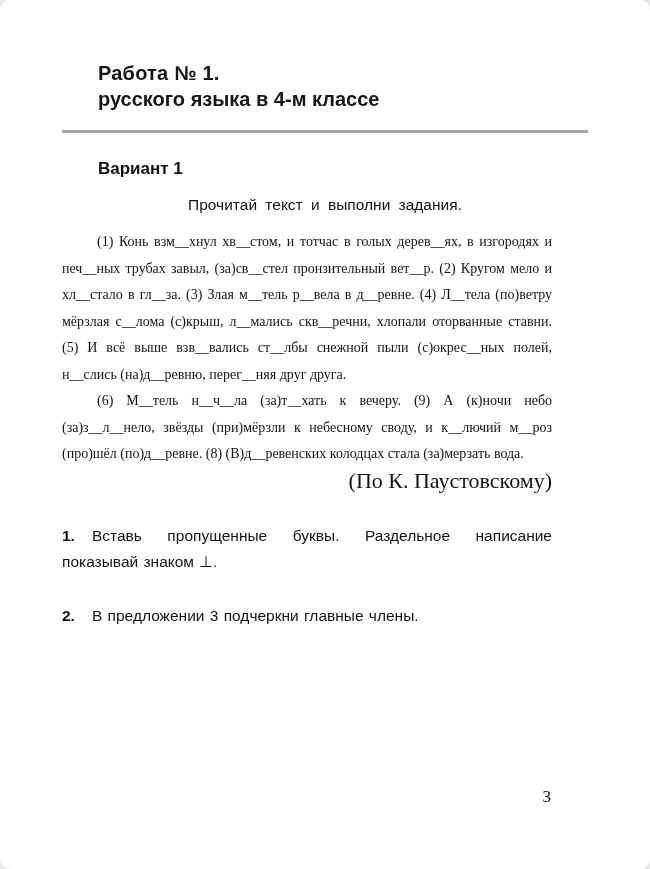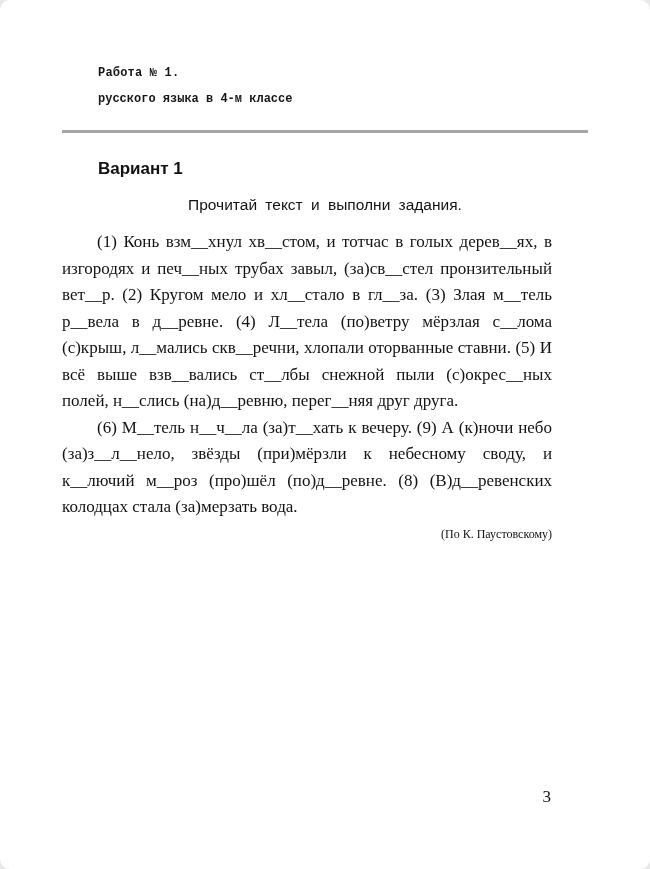--- a/index.html
+++ b/index.html
@@ -9,23 +9,23 @@
     width: 650px;
     height: 869px;
     background: #ffffff;
     color: #131313;
     overflow: hidden;
     margin: 0 auto;
     border-radius: 10px;
   }
   .header {
     margin: 60px 62px 18px 98px;
-    font-family: Liberation Mono, monospace;
+    font-family: Liberation Sans, sans-serif;
     font-weight: bold;
-    font-size: 12px;
+    font-size: 20px;
     line-height: 26px;
     color: #161616;
   }
   .header .work-number { letter-spacing: 0.2px; }
   .rule {
     border: none;
     width: 526px;
     height: 3px;
     background: #a6a6a6;
     margin: 12px 0 0 62px;
@@ -40,31 +40,31 @@
   }
   .intro {
     margin: 17px 0 0 36px;
     font-family: "Liberation Sans", sans-serif;
     font-size: 15.5px;
     word-spacing: 4px;
     text-align: center;
   }
   .body-text {
     font-family: "Liberation Serif", serif;
-    font-size: 17px;
+    font-size: 14px;
     line-height: 26.5px;
     text-align: justify;
     text-align-last: left;
     text-indent: 35px;
   }
   .para1 { margin-top: 15px; }
   .para2 { margin-top: 0; }
   .attribution {
     font-family: "Liberation Serif", serif;
-    font-size: 12px;
+    font-size: 22px;
     line-height: 26.5px;
     text-align: right;
   }
   .task {
     margin-top: 29px;
     font-family: "Liberation Sans", sans-serif;
     font-size: 15.5px;
     line-height: 25.5px;
     text-align: justify;
     text-align-last: left;
@@ -99,19 +99,25 @@
     <div class="variant">Вариант 1</div>
 
     <p class="intro">Прочитай текст и выполни задания.</p>
 
     <p class="body-text para1">(1) Конь взм__хнул хв__стом, и тотчас в голых дерев__ях, в изгородях и печ__ных трубах завыл, (за)св__стел пронзительный вет__р. (2) Кругом мело и хл__стало в гл__за. (3) Злая м__тель р__вела в д__ревне. (4) Л__тела (по)ветру мёрзлая с__лома (с)крыш, л__мались скв__речни, хлопали оторванные ставни. (5) И всё выше взв__вались ст__лбы снежной пыли (с)окрес__ных полей, н__слись (на)д__ревню, перег__няя друг друга.</p>
 
     <p class="body-text para2">(6) М__тель н__ч__ла (за)т__хать к вечеру. (9) А (к)ночи небо (за)з__л__нело, звёзды (при)мёрзли к небесному своду, и к__лючий м__роз (про)шёл (по)д__ревне. (8) (В)д__ревенских колодцах стала (за)мерзать вода.</p>
 
     <p class="attribution">(По К. Паустовскому)</p>
 
+    <p class="task">
+      <span class="task-num">1.</span><span>Вставь пропущенные буквы. Раздельное написание показывай знаком ⊥.</span>
+    </p>
 
+    <p class="task">
+      <span class="task-num">2.</span><span>В предложении 3 подчеркни главные члены.</span>
+    </p>
 
   </div>
 
   <div class="page-number">3</div>
 
 </div>
 
 </body></html>

